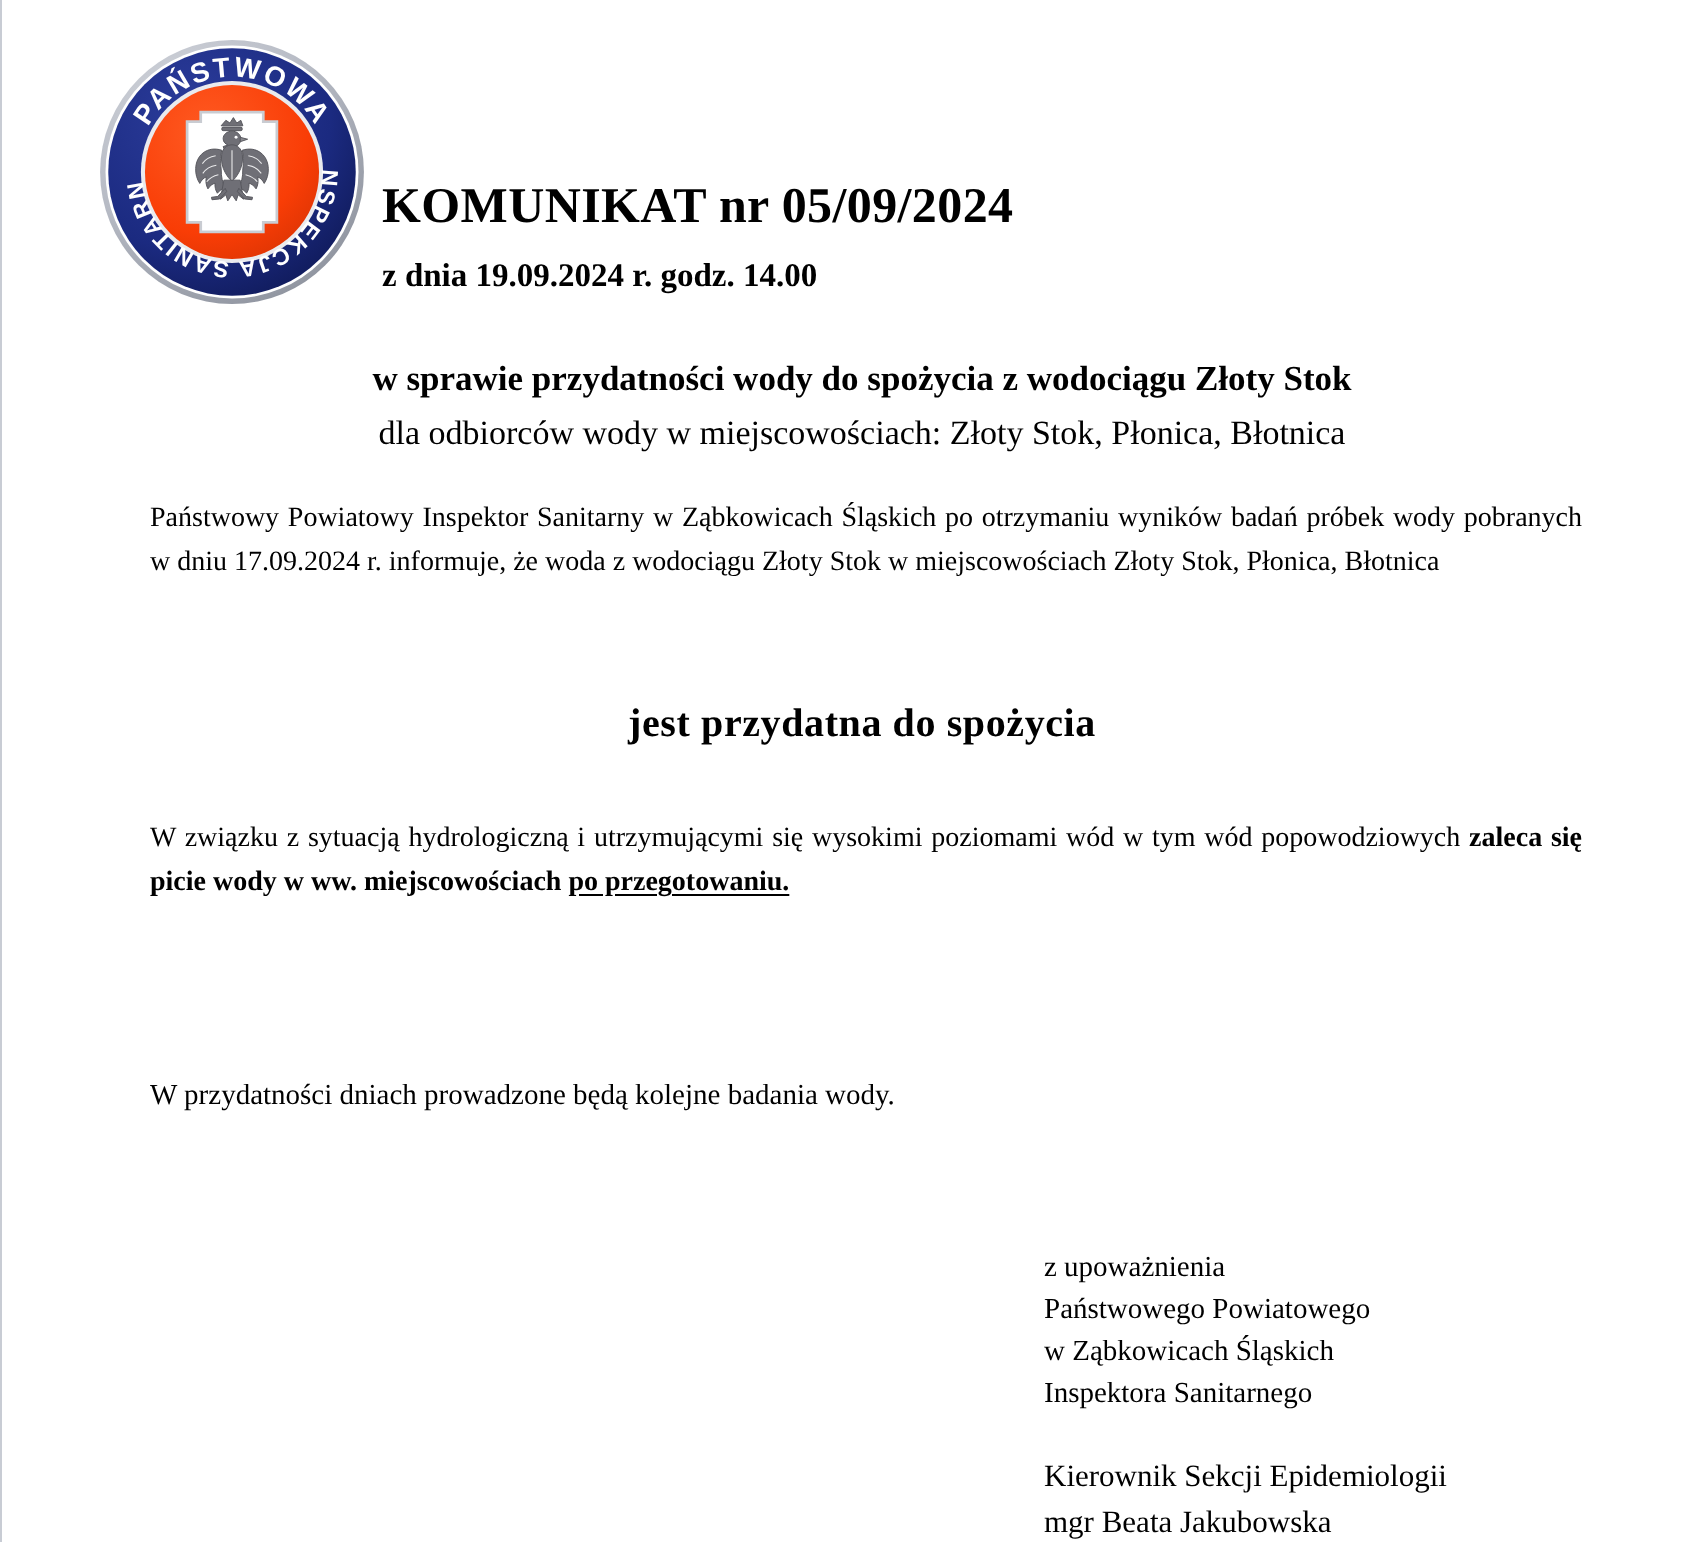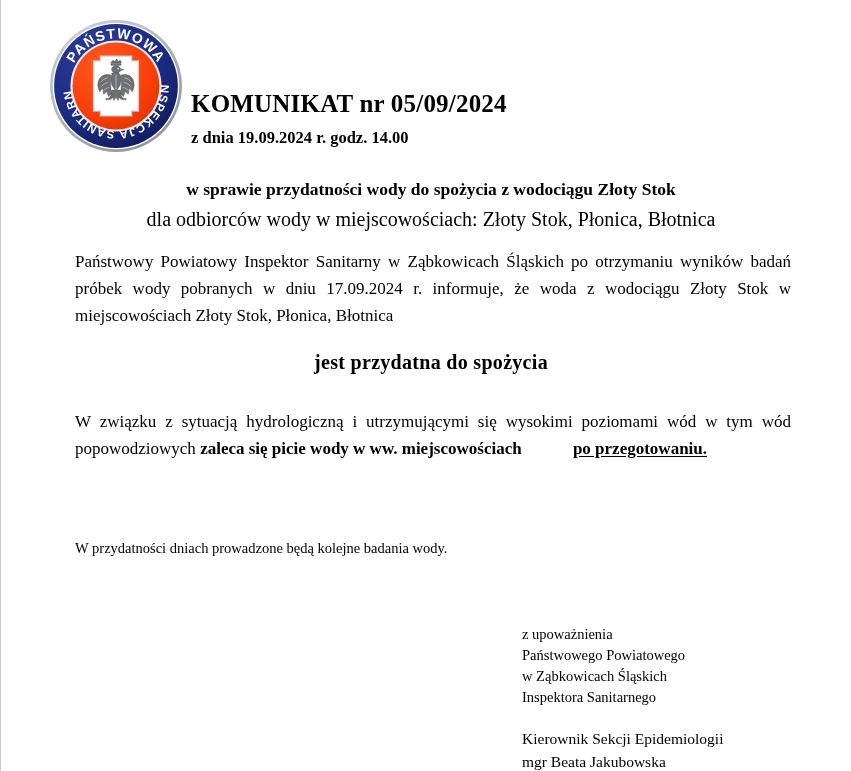--- a/index.html
+++ b/index.html
@@ -70,35 +70,35 @@
     text-align: center;
   }
   .subject-line-1 {
     font-size: 17.5px;
     font-weight: bold;
     line-height: 1.3;
     white-space: nowrap;
     font-family: Liberation Serif, serif;
   }
   .subject-line-2 {
-    font-size: 20px;
+    font-size: 17px;
     font-weight: normal;
     margin-top: 5px;
     line-height: 1.3;
     white-space: nowrap;
   }
 
   
   .para {
     position: absolute;
     left: 74px;
     width: 716px;
     text-align: justify;
     text-align-last: left;
-    font-size: 17px;
+    font-size: 14px;
     line-height: 1.58;
     font-family: Liberation Serif, serif;
   }
   #para-main { top: 249px; }
   #para-recommend { top: 409px; }
 
   .statement {
     position: absolute;
     left: 60px;
     top: 351px;
@@ -108,21 +108,20 @@
     font-weight: bold;
     letter-spacing: 0.3px;
     white-space: nowrap;
   }
 
   .para b { font-weight: bold; }
   .para .bold-underline {
     font-weight: bold;
     text-decoration: underline;
     text-underline-offset: 2px;
-    margin-left: 47px;
   }
 
   
   .footnote {
     position: absolute;
     left: 74px;
     top: 538px;
     width: 716px;
     font-size: 14.5px;
     line-height: 1.5;

